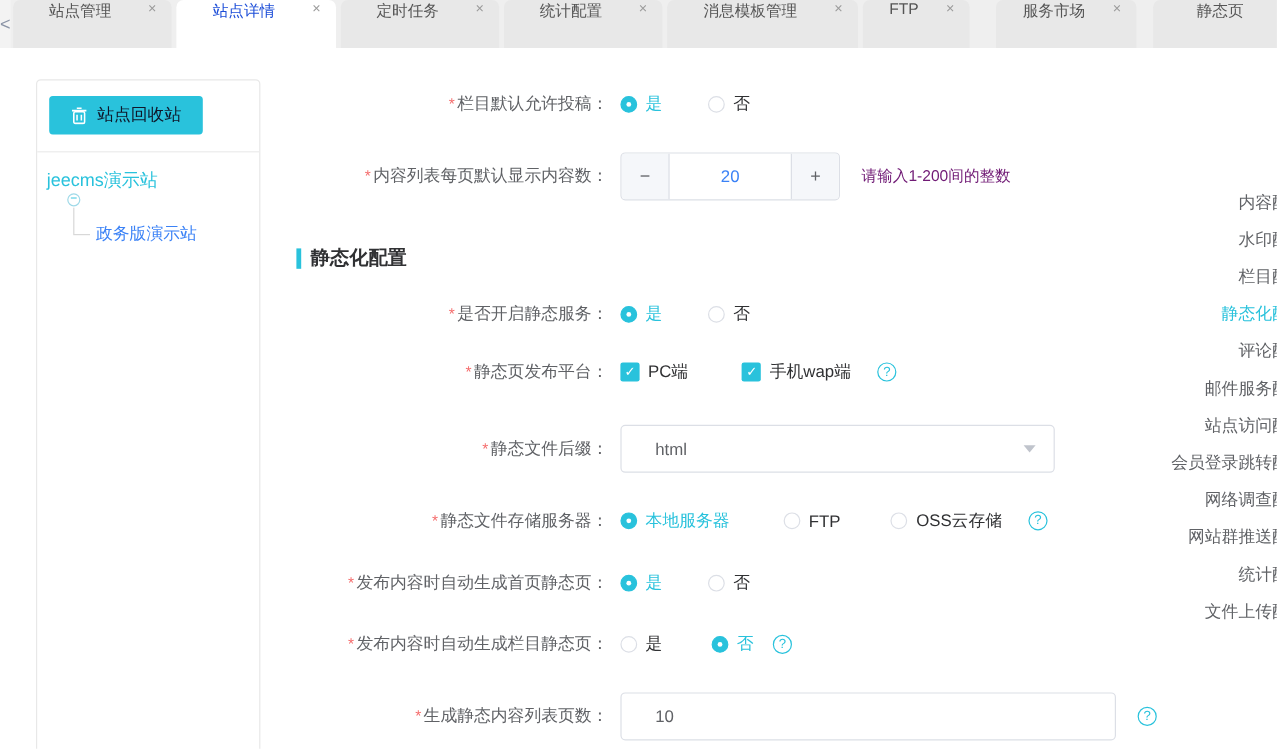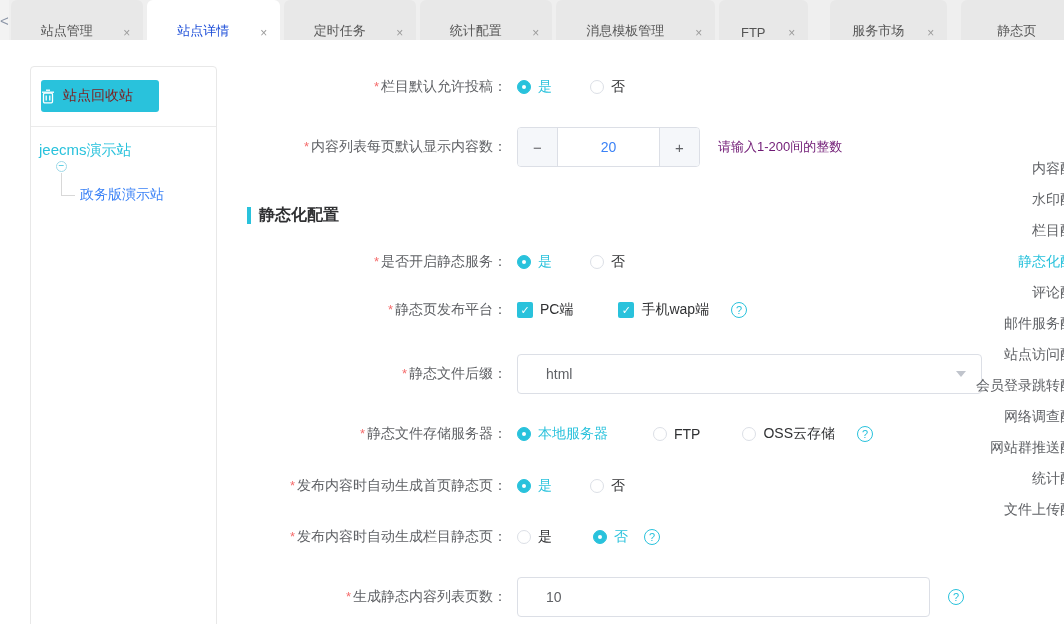--- a/index.html
+++ b/index.html
@@ -6,32 +6,32 @@
   html,body { width:1064px; height:624px; }
   body {
     position:relative; overflow:hidden; background:#fff;
     font-family:"Liberation Sans","DejaVu Sans",sans-serif; color:#606266;
   }
   
   .tabbar { position:absolute; top:0; left:0; width:1090px; height:40px;
     background:#efefef; display:flex; align-items:stretch; }
   .tab-back { width:26px; display:flex; align-items:center; justify-content:center;
     color:#8a94a6; font-size:15px; background:#f3f3f3; cursor:pointer; }
-  .tab { display:flex; align-items:flex-end; background:#e8e8e8;
+  .tab { display:flex; align-items:flex-start; background:#e8e8e8;
     border-radius:6px 6px 0 0; margin-left:4px; cursor:pointer; flex:none; }
   .tab .lbl { flex:1; text-align:center; font-size:13px; color:#555; padding-left:12px; }
   .tab .x { width:32px; text-align:center; color:#9b9b9b; font-size:12px; }
   .tab.active { background:#fff; }
   .tab.active .lbl { color:#1d4ed8; }
   
   .side { position:absolute; left:30px; top:66px; width:187px; height:600px;
     background:#fff; border:1px solid #e8e8e8; border-radius:4px; }
-  .recycle-btn { position:absolute; left:10px; top:13px; width:118px; height:32px;
-    background:#29c2dc; border:none; border-radius:3px; color:#7f1d1d; font-size:14px;
-    display:flex; align-items:center; justify-content:flex-start; gap:8px; cursor:pointer;
+  .recycle-btn { position:absolute; left:10px; top:13px; width:128px; height:32px;
+    background:#29c2dc; border:none; border-radius:3px; color:#0f172a; font-size:14px;
+    display:flex; align-items:center; justify-content:center; gap:8px; cursor:pointer;
     font-family:inherit; }
   .side-divider { position:absolute; top:59px; left:0; right:0; border-top:1px solid #ebebeb; }
   .tree-root { position:absolute; left:8px; top:74px; font-size:15px; font-weight:normal;
     color:#29c2dc; cursor:pointer; }
   .tree-collapse { position:absolute; left:25px; top:94px; width:11px; height:11px;
     border:1px solid #9fd9e8; border-radius:50%; color:#29c2dc; font-size:10px;
     line-height:8px; text-align:center; cursor:pointer; background:#fff; }
   .tline-v { position:absolute; left:30px; top:106px; width:1px; height:22px; background:#d8d8d8; }
   .tline-h { position:absolute; left:30px; top:128px; width:14px; height:1px; background:#d8d8d8; }
   .tree-child { position:absolute; left:49px; top:119px; font-size:14px; color:#3b82f6; cursor:pointer; }
@@ -58,21 +58,21 @@
   .stepper { width:183px; height:40px; border:1px solid #dcdfe6; border-radius:4px;
     display:flex; align-items:stretch; overflow:hidden; background:#fff; }
   .step-btn { width:40px; background:#f5f7fa; color:#606266; font-size:15px;
     display:flex; align-items:center; justify-content:center; cursor:pointer; flex:none; }
   .step-btn.minus { border-right:1px solid #dcdfe6; }
   .step-btn.plus  { border-left:1px solid #dcdfe6; }
   .step-val { flex:1; display:flex; align-items:center; justify-content:center;
     font-size:14px; font-weight:normal; color:#3b82f6; }
   .hint { margin-left:18px; font-size:13px; color:#701a75; }
   
-  .select { width:465px; height:40px; border:1px solid #dcdfe6; border-radius:4px;
+  .select { width:362px; height:40px; border:1px solid #dcdfe6; border-radius:4px;
     display:flex; align-items:center; padding:0 15px 0 28px; cursor:pointer; background:#fff; }
   .select .sel-val { flex:1; font-size:14px; color:#606266; }
   .caret { width:0; height:0; border-left:5px solid transparent; border-right:5px solid transparent;
     border-top:6px solid #c0c4cc; }
   .text-input { width:413px; height:40px; border:1px solid #dcdfe6; border-radius:4px;
     padding-left:28px; font-size:14px; color:#606266; background:#fff; font-family:inherit; outline:none; }
   
   .anchors { position:absolute; top:157px; right:-24px; width:220px; text-align:right; }
   .anchor { height:22px; line-height:22px; margin-bottom:9px; font-size:14px;
     color:#606266; cursor:pointer; white-space:nowrap; }

